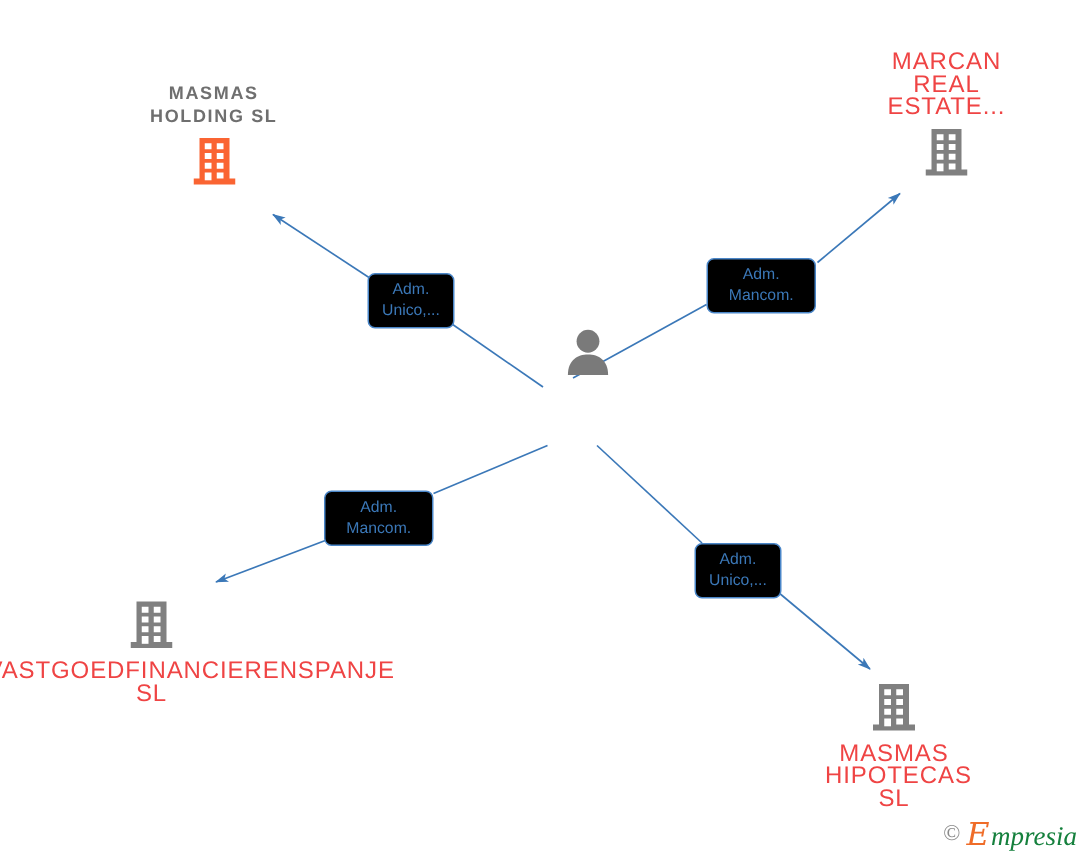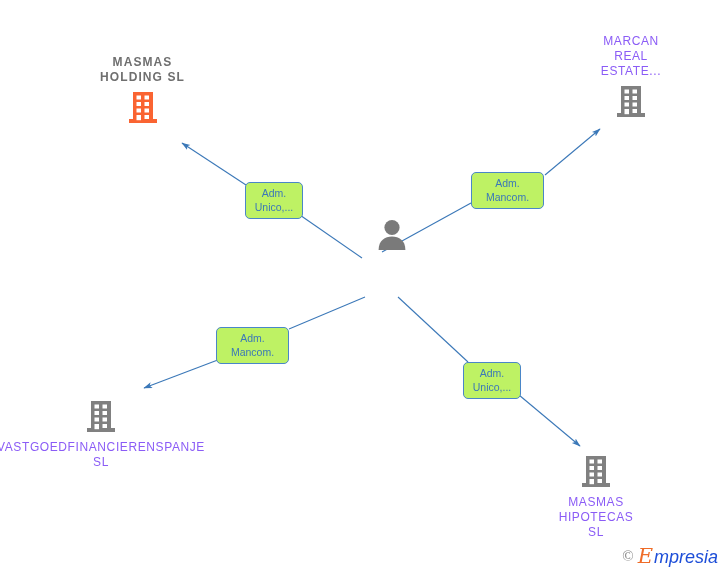--- a/index.html
+++ b/index.html
@@ -26,41 +26,41 @@
     width: 728px;
     height: 575px;
     pointer-events: none;
   }
   .node {
     position: absolute;
     text-align: center;
     user-select: none;
   }
   .node-label {
-    font-size: 12px;
+    font-size: 16px;
     line-height: 15px;
-    color: #8b5cf6;
+    color: #ef4444;
     letter-spacing: 0.6px;
     white-space: pre-line;
   }
   .node-label.highlight {
     color: #6f6f6f;
     font-weight: bold;
     font-size: 12px;
     letter-spacing: 1.1px;
   }
   .node-icon {
     display: block;
     margin: 0 auto;
   }
   .edge-label {
     position: absolute;
     border: 1px solid #4a86c8;
     border-radius: 5px;
-    background: #bef264;
+    background: #000000;
     color: #3b78b8;
     font-size: 10.5px;
     line-height: 14px;
     text-align: center;
     padding: 3px 7px 4px 7px;
     white-space: pre-line;
     box-sizing: border-box;
   }
   .watermark {
     position: absolute;
@@ -77,24 +77,24 @@
     font-family: "Liberation Serif", serif;
   }
   .wm-e {
     font-family: "DejaVu Serif", serif;
     font-style: italic;
     font-size: 21px;
     color: #ef6c28;
     line-height: 1;
   }
   .wm-rest {
-    font-family: Liberation Sans, sans-serif;
+    font-family: Liberation Serif, serif;
     font-style: italic;
     font-size: 18px;
-    color: #1d4ed8;
+    color: #15803d;
     line-height: 1;
     margin-left: -3px;
   }
 </style>
 </head>
 <body>
 
 <div id="canvas">
 
   <svg id="edges" viewBox="0 0 728 575" width="728" height="575">

